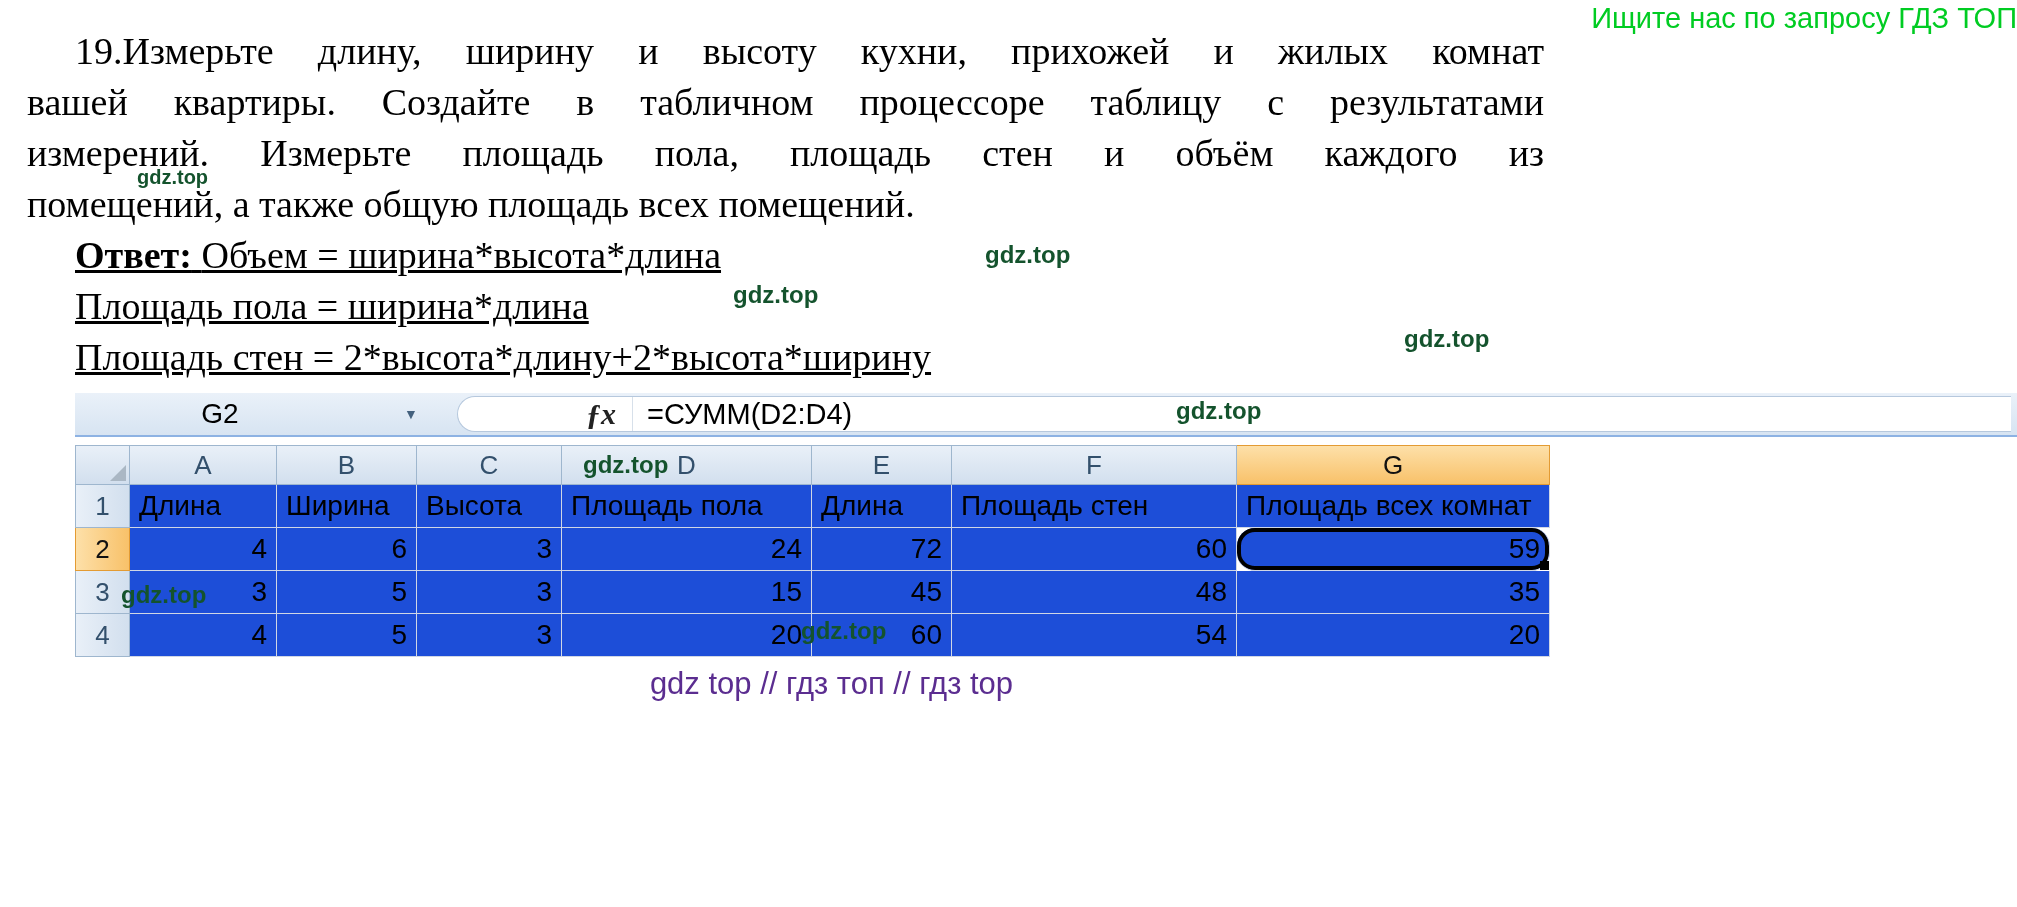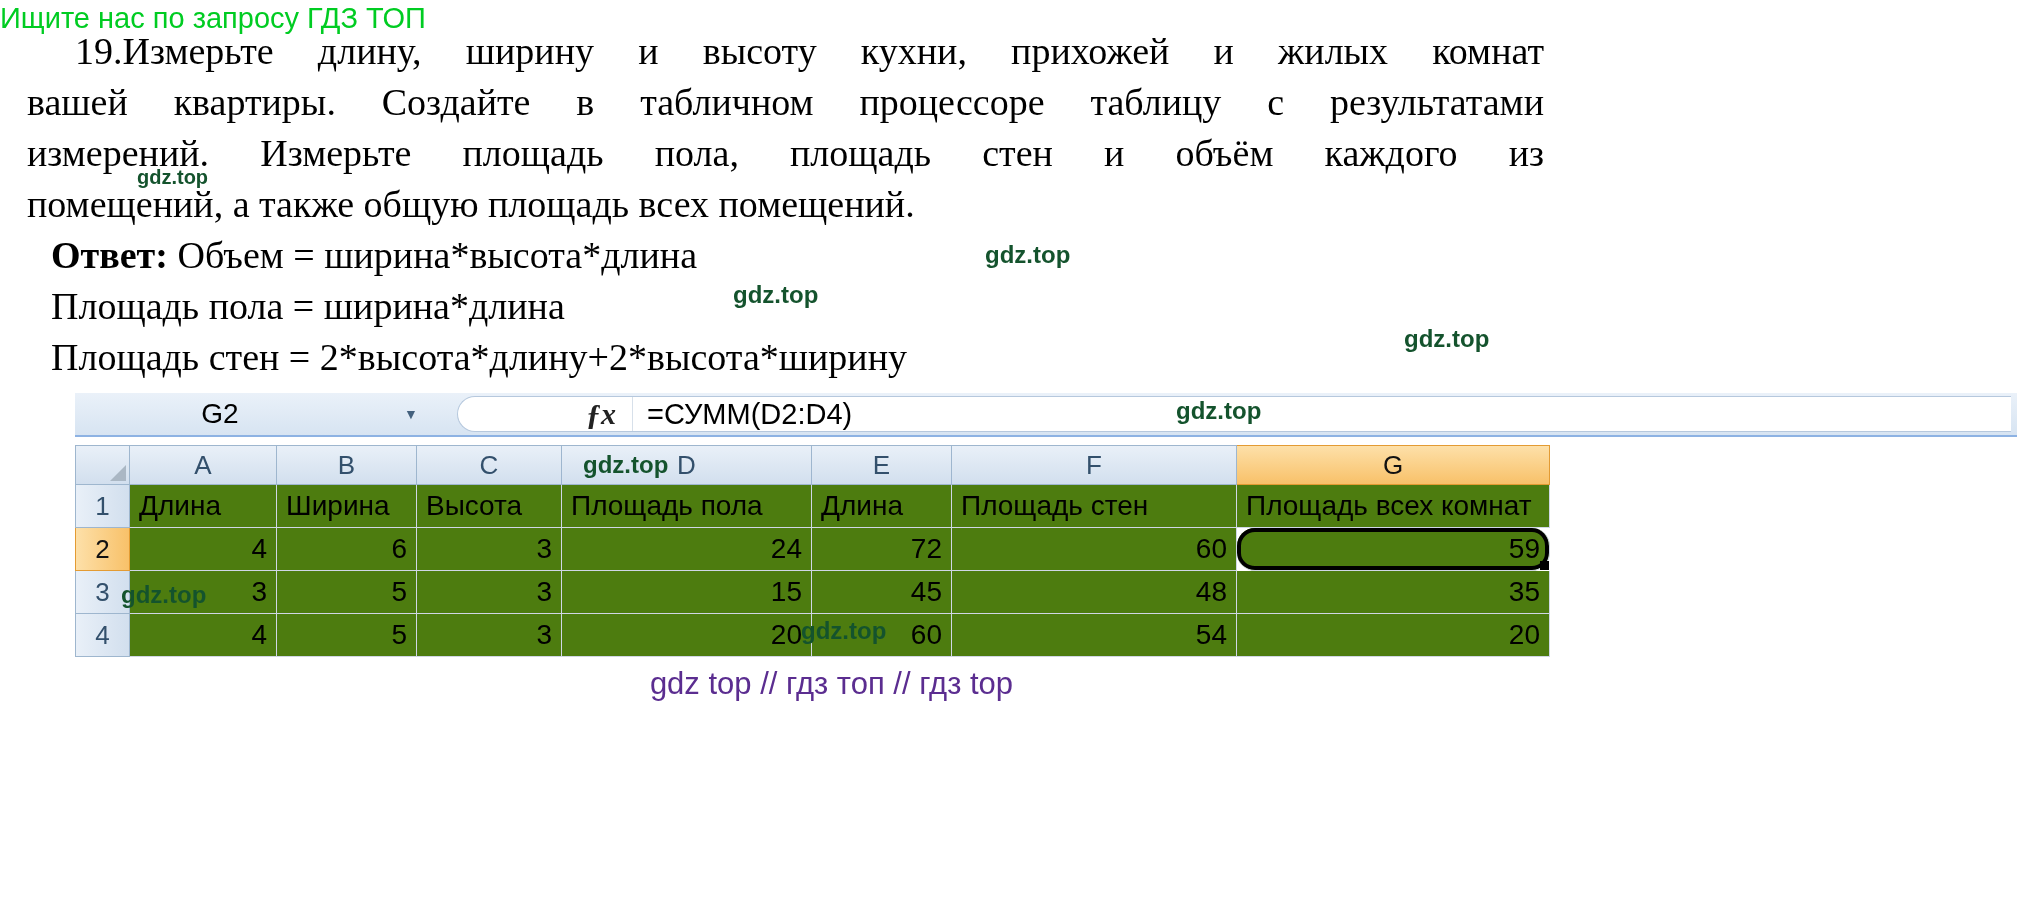--- a/index.html
+++ b/index.html
@@ -1,30 +1,30 @@
 <!DOCTYPE html>
 <html><head>
 <meta charset="utf-8">
 <style>
   * { margin:0; padding:0; box-sizing:border-box; }
   html,body { background:#fff; }
   .page { position:relative; width:2017px; height:907px; background:#fff; overflow:hidden;
           font-family:"Liberation Serif", serif; color:#000; }
 
   
-  .banner { position:absolute; top:2px; left:0; width:100%; text-align:left;
+  .banner { position:absolute; top:2px; left:0; width:100%; text-align:right;
             font-family:"Liberation Sans", sans-serif; font-size:29px; color:#00cc22; }
 
   
   .textblock { position:absolute; top:26px; left:27px; width:1517px;
                font-size:38px; line-height:51px; }
   .pline { text-align:justify; text-align-last:justify; }
   .pline.first { text-indent:48px; }
   .pline.last { text-align:left; text-align-last:left; }
-  .ans { margin-left:24px; }
+  .ans { margin-left:48px;text-decoration:underline; }
   .ans .b { font-weight:bold; }
 
   
   .fbar { position:absolute; left:75px; top:393px; width:1942px; height:44px;
           display:flex; align-items:center;
           background:linear-gradient(#eaf1f9,#d7e4f2); border-bottom:2px solid #8db2e3;
           font-family:"Liberation Sans", sans-serif;gap:28px; }
   .namebox { width:290px; text-align:center; font-size:28px; color:#000; cursor:text; }
   .nb-arrow { width:36px; font-size:14px; color:#44617e; text-align:center; cursor:pointer; }
   .fpill { flex:1; height:36px; margin-right:6px; background:#fff;
@@ -47,21 +47,21 @@
   .corner::after { content:""; position:absolute; right:3px; bottom:3px;
                    border-style:solid; border-width:0 0 16px 16px;
                    border-color:transparent transparent #aab7c4 transparent; }
   .thead > .sel { background:linear-gradient(#fde0a9,#f8c169); border-color:#e39b33; color:#111; }
   .drow > div { height:43px; }
   .rh { display:flex; align-items:center; justify-content:center; font-size:26px; color:#33506c;
         background:linear-gradient(90deg,#e9f0f8,#d2dfee);
         border:1px solid #9eb6ce; border-top:none; }
   .rh.sel { background:linear-gradient(90deg,#fde0a9,#f8c169); border-color:#e39b33; color:#111; }
   .cell { display:flex; align-items:center; padding:0 9px; font-size:28px; color:#000;
-          background:#4d7c0f; border-right:1px solid #d0d7e5; border-bottom:1px solid #d0d7e5; }
+          background:#1d4ed8; border-right:1px solid #d0d7e5; border-bottom:1px solid #d0d7e5; }
   .cell.num { justify-content:flex-end; }
   .cell.txt { justify-content:flex-start; }
   .cell.active { position:relative; box-shadow:inset 0 0 0 4px #000;border-radius:18px; }
   .cell.active::after { content:""; position:absolute; right:0; bottom:0; width:9px; height:9px; background:#000; }
 
   
   .wm { position:absolute; font-family:"Liberation Sans", sans-serif; color:#14532d;
         font-size:24px; z-index:5; pointer-events:none;font-weight:bold; }
   .wm1{left:137px; top:166px; font-size:20px;}
   .wm2{left:985px; top:241px;}

